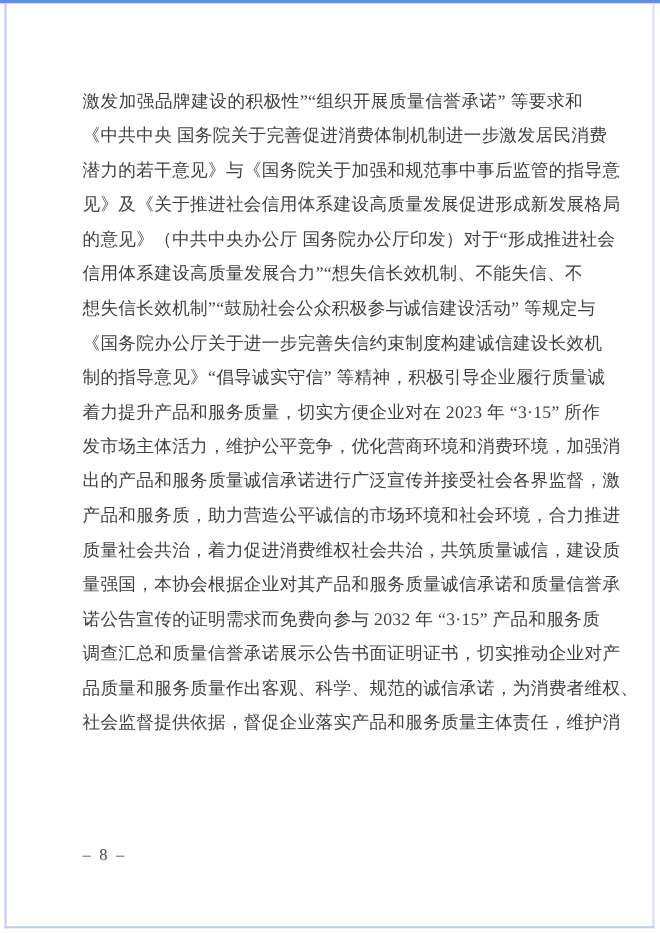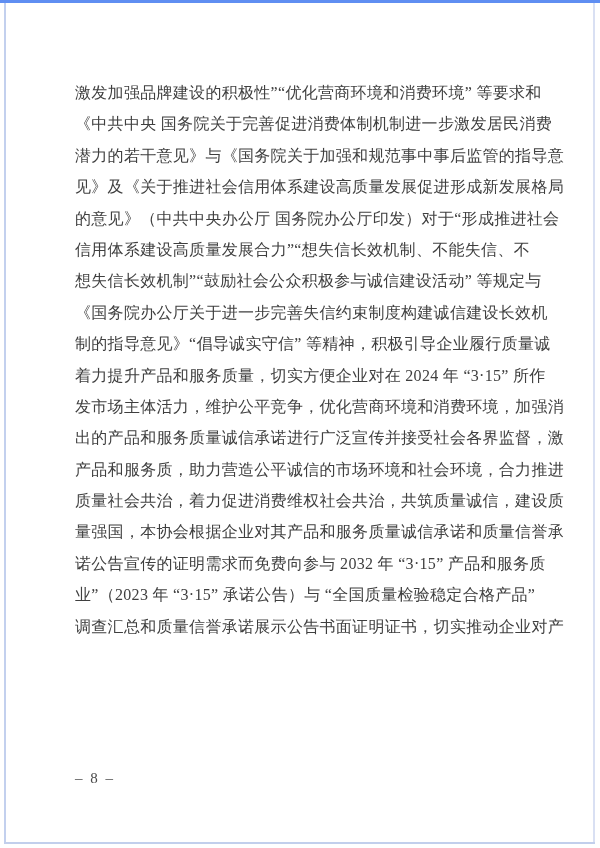--- a/index.html
+++ b/index.html
@@ -74,34 +74,35 @@
 </head>
 <body>
 
 <div class="page">
   <div class="frame-top"></div>
   <div class="frame-left"></div>
   <div class="frame-right"></div>
   <div class="frame-bottom"></div>
 
   <div class="content">
-      <div class="text-line">激发加强品牌建设的积极性”“优化营商环境和消费环境” 等要求和</div>
+      <div class="text-line">激发加强品牌建设的积极性”“组织开展质量信誉承诺” 等要求和</div>
       <div class="text-line">《中共中央 国务院关于完善促进消费体制机制进一步激发居民消费</div>
       <div class="text-line">潜力的若干意见》与《国务院关于加强和规范事中事后监管的指导意</div>
       <div class="text-line">见》及《关于推进社会信用体系建设高质量发展促进形成新发展格局</div>
       <div class="text-line">的意见》（中共中央办公厅 国务院办公厅印发）对于“形成推进社会</div>
       <div class="text-line">信用体系建设高质量发展合力”“想失信长效机制、不能失信、不</div>
       <div class="text-line">想失信长效机制”“鼓励社会公众积极参与诚信建设活动” 等规定与</div>
       <div class="text-line">《国务院办公厅关于进一步完善失信约束制度构建诚信建设长效机</div>
       <div class="text-line">制的指导意见》“倡导诚实守信” 等精神，积极引导企业履行质量诚</div>
-      <div class="text-line">着力提升产品和服务质量，切实方便企业对在 2024 年 “3·15” 所作</div>
+      <div class="text-line">着力提升产品和服务质量，切实方便企业对在 2023 年 “3·15” 所作</div>
       <div class="text-line">发市场主体活力，维护公平竞争，优化营商环境和消费环境，加强消</div>
       <div class="text-line">出的产品和服务质量诚信承诺进行广泛宣传并接受社会各界监督，激</div>
       <div class="text-line">产品和服务质，助力营造公平诚信的市场环境和社会环境，合力推进</div>
       <div class="text-line">质量社会共治，着力促进消费维权社会共治，共筑质量诚信，建设质</div>
       <div class="text-line">量强国，本协会根据企业对其产品和服务质量诚信承诺和质量信誉承</div>
       <div class="text-line">诺公告宣传的证明需求而免费向参与 2032 年 “3·15” 产品和服务质</div>
-      <div class="text-line">业”（2023 年 “3·15” 承诺公告）与 “全国质量检验稳定合格产品”</div>
       <div class="text-line">调查汇总和质量信誉承诺展示公告书面证明证书，切实推动企业对产</div>
+      <div class="text-line">品质量和服务质量作出客观、科学、规范的诚信承诺，为消费者维权、</div>
+      <div class="text-line">社会监督提供依据，督促企业落实产品和服务质量主体责任，维护消</div>
     </div>
 
   <div class="page-number">– 8 –</div>
 </div>
 
 </body></html>

